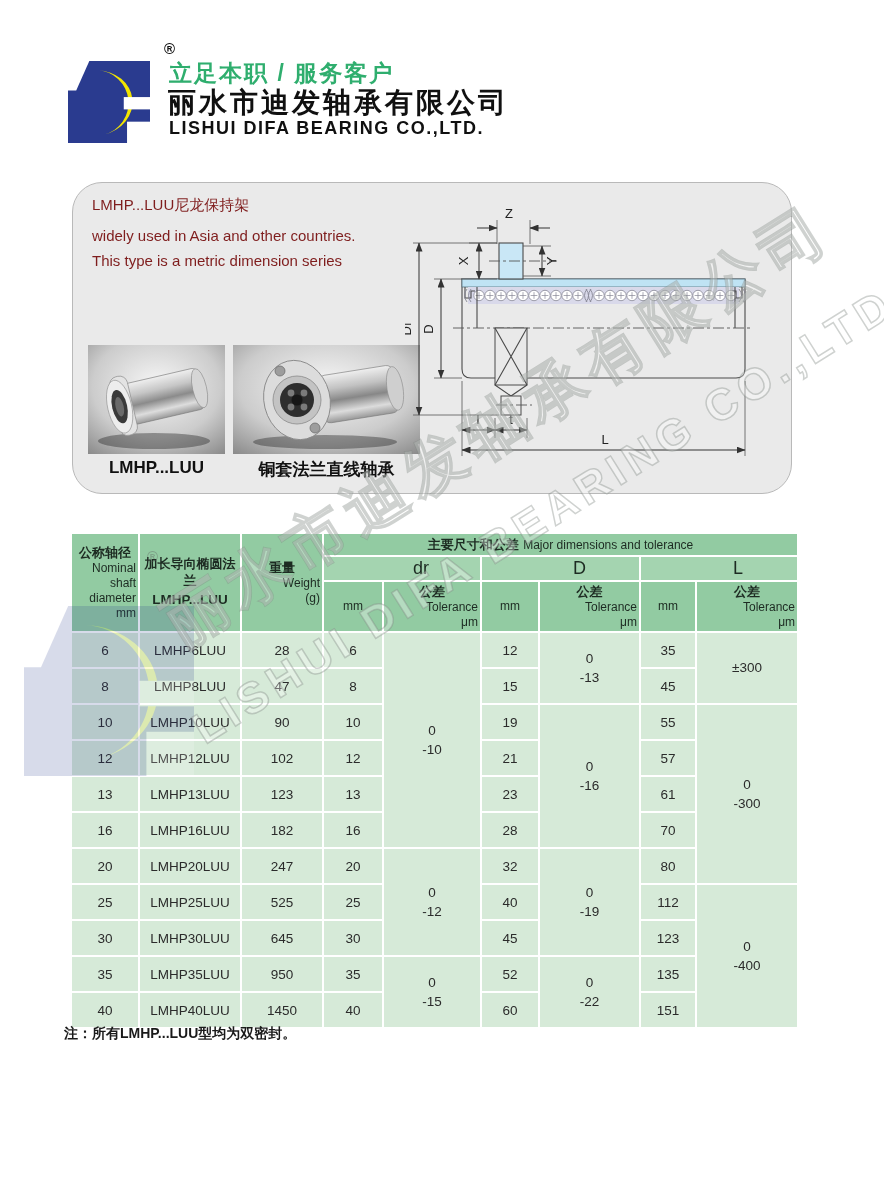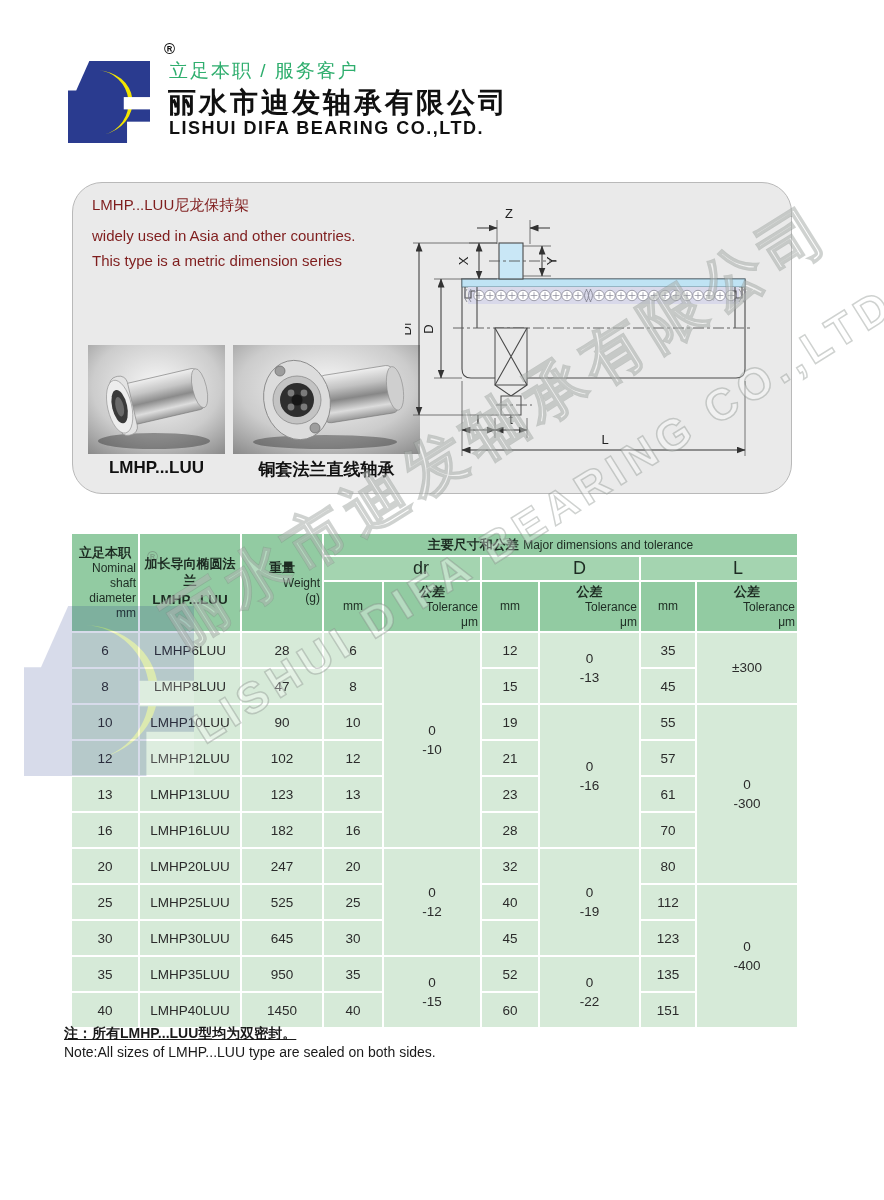--- a/index.html
+++ b/index.html
@@ -3,21 +3,21 @@
 <meta charset="utf-8">
 <style>
   html,body{margin:0;padding:0;background:#fff;}
   .page{position:relative;width:884px;height:1200px;background:#fff;overflow:hidden;
         font-family:"Liberation Sans","DejaVu Sans",sans-serif;color:#222;}
   .abs{position:absolute;}
 
   
   .logo-svg{position:absolute;left:68px;top:60px;width:82px;height:84px;}
   .reg-mark{position:absolute;left:164px;top:40px;font-size:15px;font-weight:700;color:#111;}
-  .tagline{position:absolute;left:169px;top:58px;font-size:19px;font-weight:400;
+  .tagline{position:absolute;left:169px;top:58px;font-size:23px;font-weight:700;
            color:var(--tagline-green,#2fae6e);letter-spacing:2px;}
   .company-cn{position:absolute;left:168px;top:84px;font-size:28px;font-weight:700;
               color:#101010;letter-spacing:3px;}
   .company-en{position:absolute;left:169px;top:118px;font-size:18px;font-weight:700;
               color:#101010;letter-spacing:1.5px;}
 
   
   .panel{position:absolute;left:72px;top:182px;width:718px;height:310px;
          background:var(--panel-gray,#eaeaea);border:1px solid #b9b9b9;border-radius:30px;}
   .intro{position:absolute;left:92px;top:192px;font-size:15px;color:#7f1d1d;line-height:25px;}
@@ -49,21 +49,21 @@
   .spec-table td{background:var(--table-cell-green,#d6ead8);font-size:13.5px;color:#2b2b2b;height:32px;}
   td.tol,.pre{white-space:pre-line;}
   td.tol{line-height:1.45;}
   .cnb{display:block;font-weight:700;font-size:13px;line-height:1.35;}
   .en{display:block;font-size:12px;line-height:1.25;font-weight:400;text-align:right;}
   .en-inline{font-size:12px;font-weight:400;text-align:right;}
   .modelb{display:block;font-weight:700;font-size:13.5px;line-height:1.5;}
 
   
   .notes{position:absolute;left:64px;top:1024px;font-size:14px;line-height:19px;color:#1a1a1a;}
-  .note-cn{font-weight:700;text-decoration:underline;}
+  .note-cn{font-weight:700;}
 
   
   .wm{position:absolute;left:-100px;top:81px;width:1240px;height:760px;
       transform:rotate(-32deg);pointer-events:none;z-index:7;
       display:flex;flex-direction:column;align-items:center;justify-content:center;gap:34px;}
   .wm-line{white-space:nowrap;font-weight:700;color:rgba(255,255,255,0.32);
            -webkit-text-stroke:1.5px rgba(128,138,131,0.38);}
   .wm-cn{font-size:62px;letter-spacing:8px;}
   .wm-en{font-size:44px;letter-spacing:6px;}
   .ghost-logo{position:absolute;left:24px;top:602px;width:170px;height:178px;opacity:0.18;
@@ -291,21 +291,21 @@
       <col style="width:60px">
         <col style="width:98px">
         <col style="width:58px">
       <col style="width:101px">
         <col style="width:56px">
         <col style="width:102px">
     </colgroup>
     <thead>
       <tr>
         <th rowspan="3">
-          <span class="cnb">立足本职</span>
+          <span class="cnb">公称轴径</span>
           <span class="en pre">Nominal
 shaft
 diameter
 mm</span>
         </th>
         <th rowspan="3">
           <span class="cnb">加长导向椭圆法兰</span>
           <span class="modelb">LMHP...LUU</span>
         </th>
         <th rowspan="3">
@@ -450,21 +450,20 @@
           <td>1450</td>
           <td>40</td>
           <td>60</td>
           <td>151</td>
         </tr>
       </tbody>
   </table>
 
   <div class="notes">
     <div class="note-cn">注：所有LMHP...LUU型均为双密封。</div>
-    <div>Note:All sizes of LMHP...LUU type are sealed on both sides.</div>
   </div>
 
   <div class="ghost-reg">®</div>
   <svg class="ghost-logo" viewBox="0 0 100 100">
     <rect x="0" y="0" width="100" height="100" fill="#2a3b8f"></rect>
     <polygon points="0,0 26,0 10,36 0,36" fill="#fff"></polygon>
     <path d="M40,11 a40,40 0 0 1 0,79 a46,40 0 0 0 0,-79 z" fill="#f2e500" transform="rotate(-6 40 50)"></path>
     <rect x="68" y="44" width="32" height="15" fill="#fff"></rect>
     <rect x="72" y="74" width="28" height="26" fill="#fff"></rect>
   </svg>

